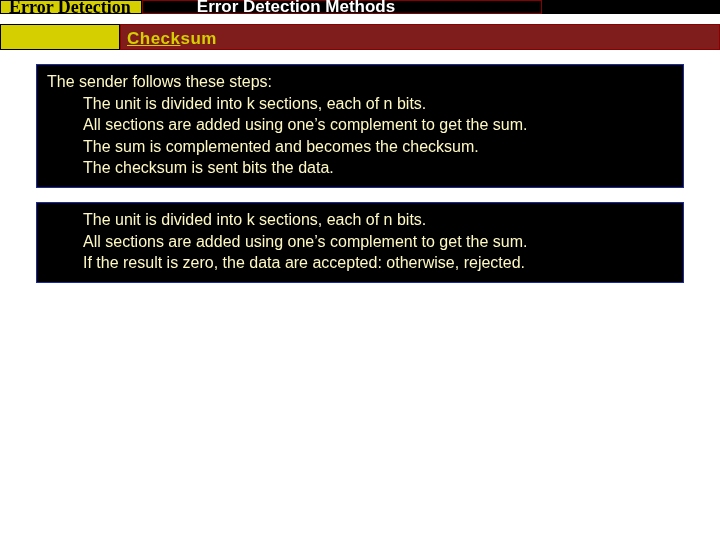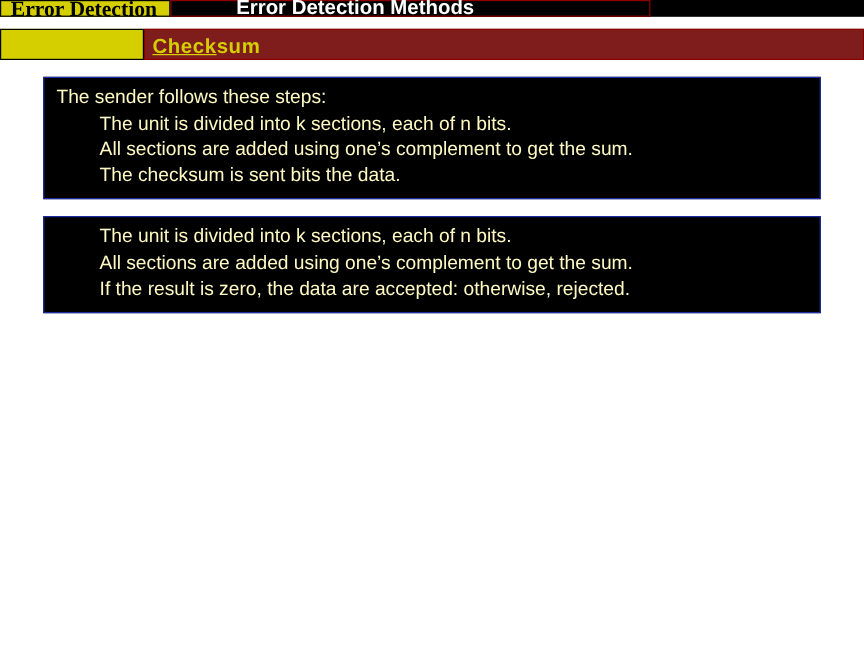--- a/index.html
+++ b/index.html
@@ -97,20 +97,21 @@
   <div class="strip-left"></div>
   <div class="strip-main">
     <span class="strip-label"><span class="u">Check</span><span>sum</span></span>
   </div>
 </div>
 
 <div class="box">
   <div class="lead">The sender follows these steps:</div>
   <div class="item">The unit is divided into k sections, each of n bits.</div>
   <div class="item">All sections are added using one’s complement to get the sum.</div>
+  <div class="item">The sum is complemented and becomes the checksum.</div>
   <div class="item">The checksum is sent bits the data.</div>
 </div>
 
 <div class="box">
   <div class="item">The unit is divided into k sections, each of n bits.</div>
   <div class="item">All sections are added using one’s complement to get the sum.</div>
   <div class="item">If the result is zero, the data are accepted: otherwise, rejected.</div>
 </div>
 
 </body></html>

